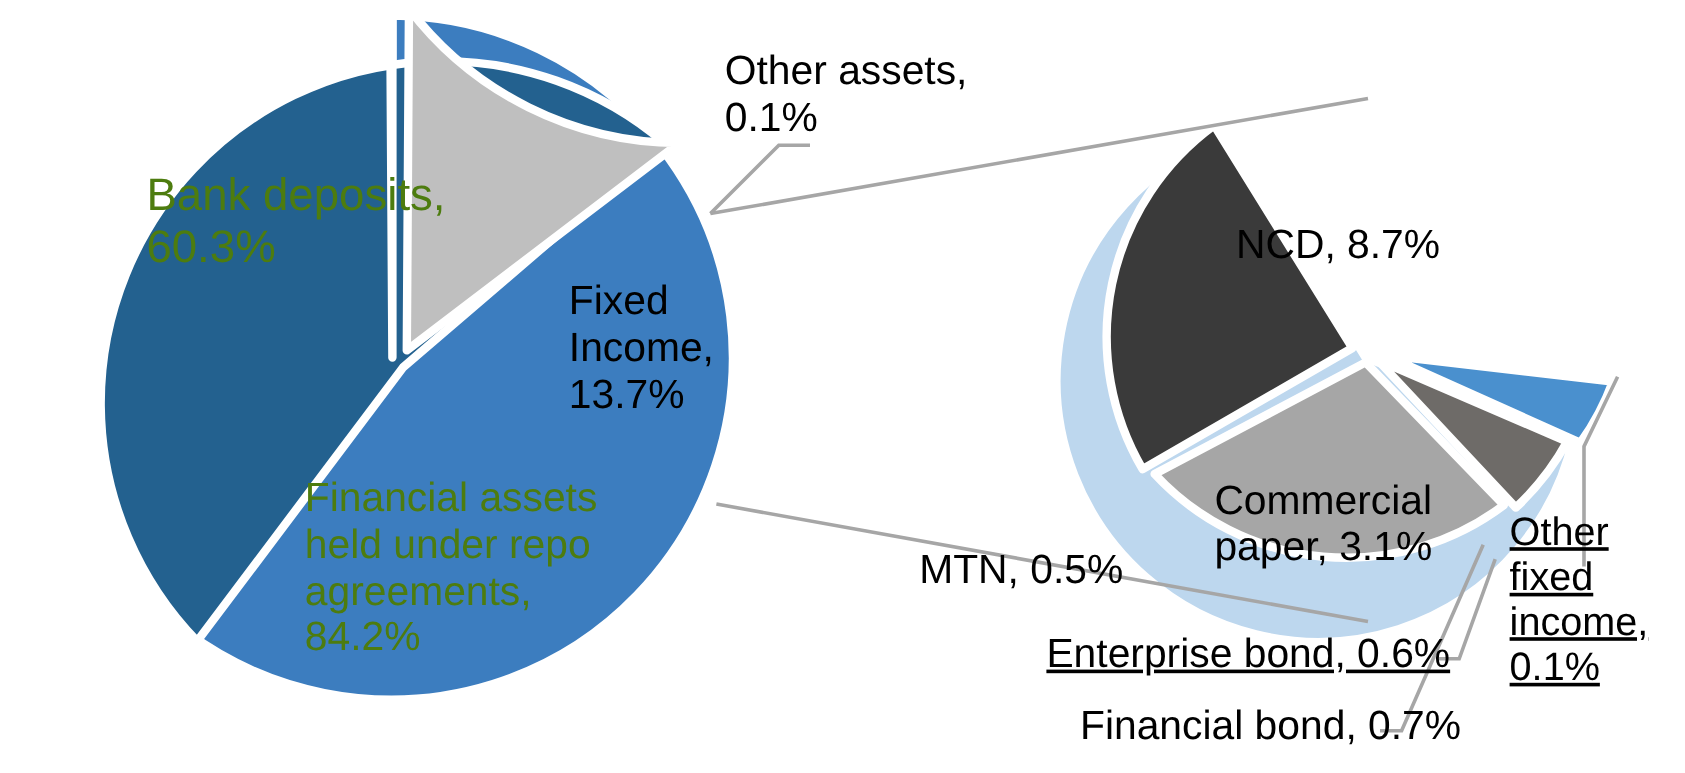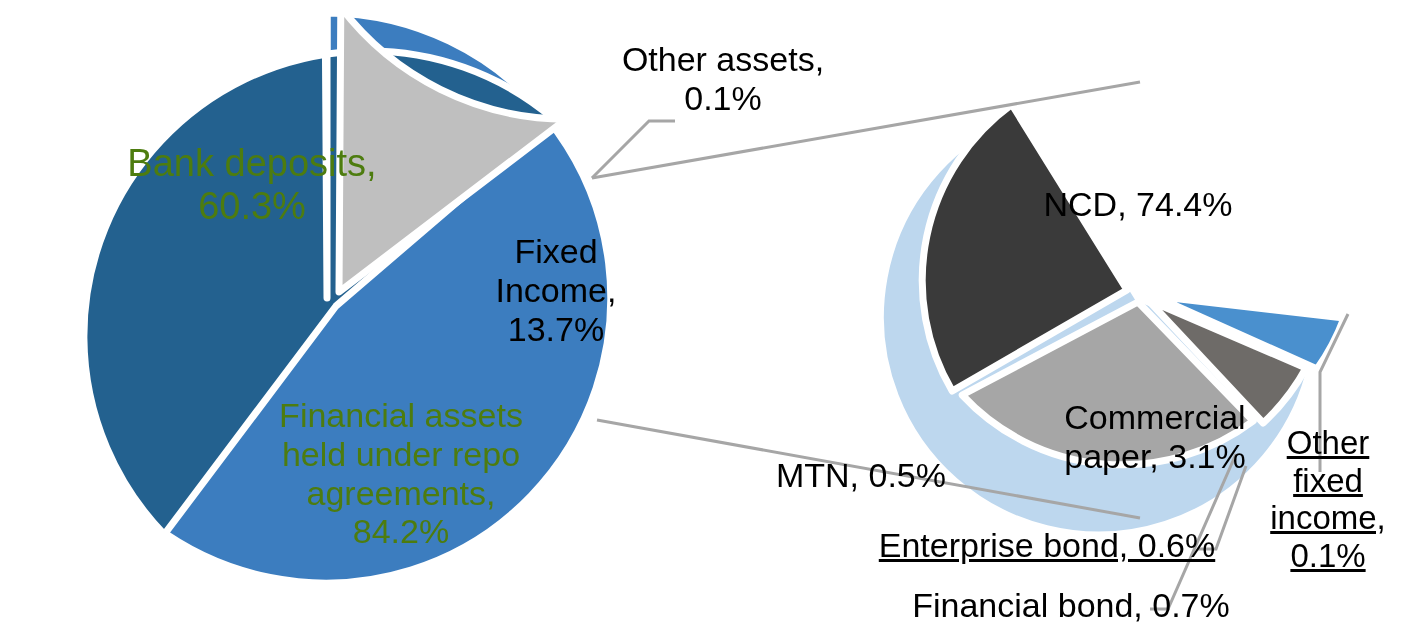--- a/index.html
+++ b/index.html
@@ -24,21 +24,20 @@
     display: block;
   }
   .pie-slice { stroke: #ffffff; stroke-width: 7; stroke-linejoin: round; }
   .leader { stroke: #a6a6a6; stroke-width: 3; fill: none; }
   .connector { stroke: #a6a6a6; stroke-width: 3; fill: none; }
   .lbl {
     position: absolute;
     font-family: "Liberation Sans", sans-serif;
     white-space: pre;
     line-height: 1.14;
-    text-align: center;
     color: #000000;
   }
   .lbl-white { color: #4d7c0f; }
   .sz-lg { font-size: 38px; }
   .sz-md { font-size: 34px; }
   .sz-sm { font-size: 33px; text-decoration: underline; }
 </style>
 </head>
 <body>
 
@@ -97,25 +96,25 @@
 13.7%</div>
 
   <div class="lbl sz-md" style="left:604px; top:40px; width:238px;">Other assets,
 0.1%</div>
 
   <div class="lbl lbl-white sz-md" style="left:254px; top:396px; width:294px;">Financial assets
 held under repo
 agreements,
 84.2%</div>
 
-  <div class="lbl sz-md" style="left:1030px; top:185px; width:216px;">NCD, 74.4%</div>
+  <div class="lbl sz-md" style="left:1030px; top:185px; width:216px;">NCD, 8.7%</div>
 
   <div class="lbl sz-md" style="left:766px; top:416px; width:190px;margin-top:40px;">MTN, 0.5%</div>
 
-  <div class="lbl sz-md" style="left:1044px; top:398px; width:222px;">Commercial
+  <div class="lbl sz-md" style="left:1012px; top:398px; width:222px;">Commercial
 paper, 3.1%</div>
 
   <div class="lbl sz-md" style="left:872px; top:526px; width:350px;text-decoration:underline;">Enterprise bond, 0.6%</div>
 
   <div class="lbl sz-md" style="left:900px; top:586px; width:342px;">Financial bond, 0.7%</div>
 
   <div class="lbl sz-sm" style="left:1258px; top:424px; width:140px;">Other
 fixed
 income,
 0.1%</div>

